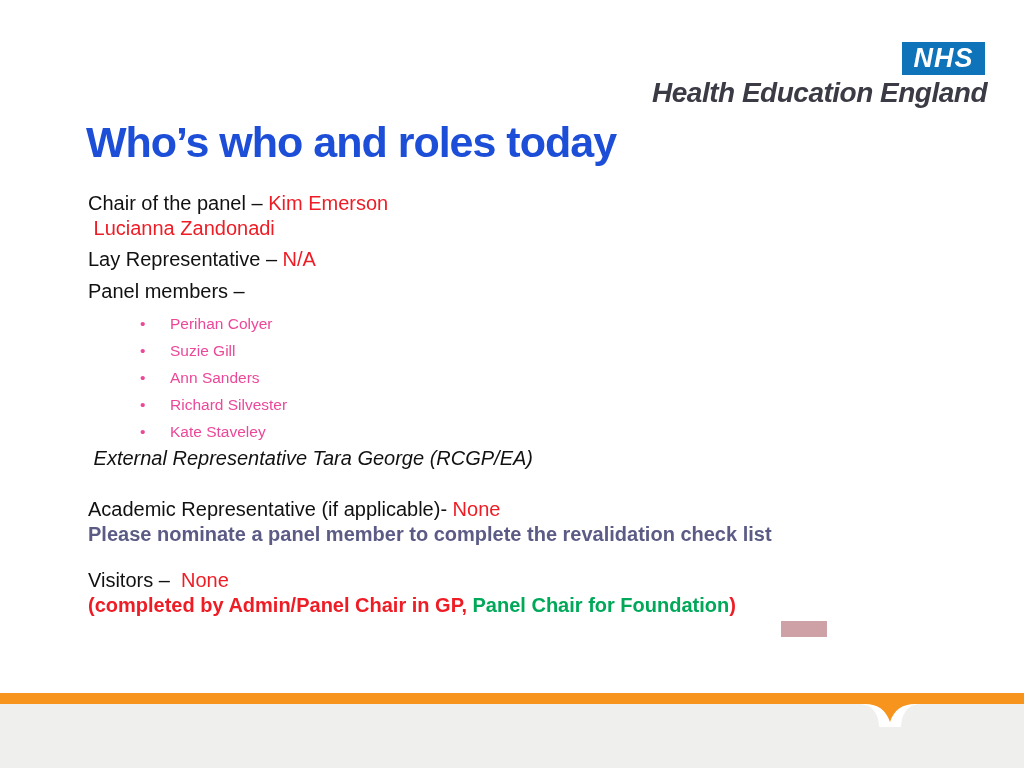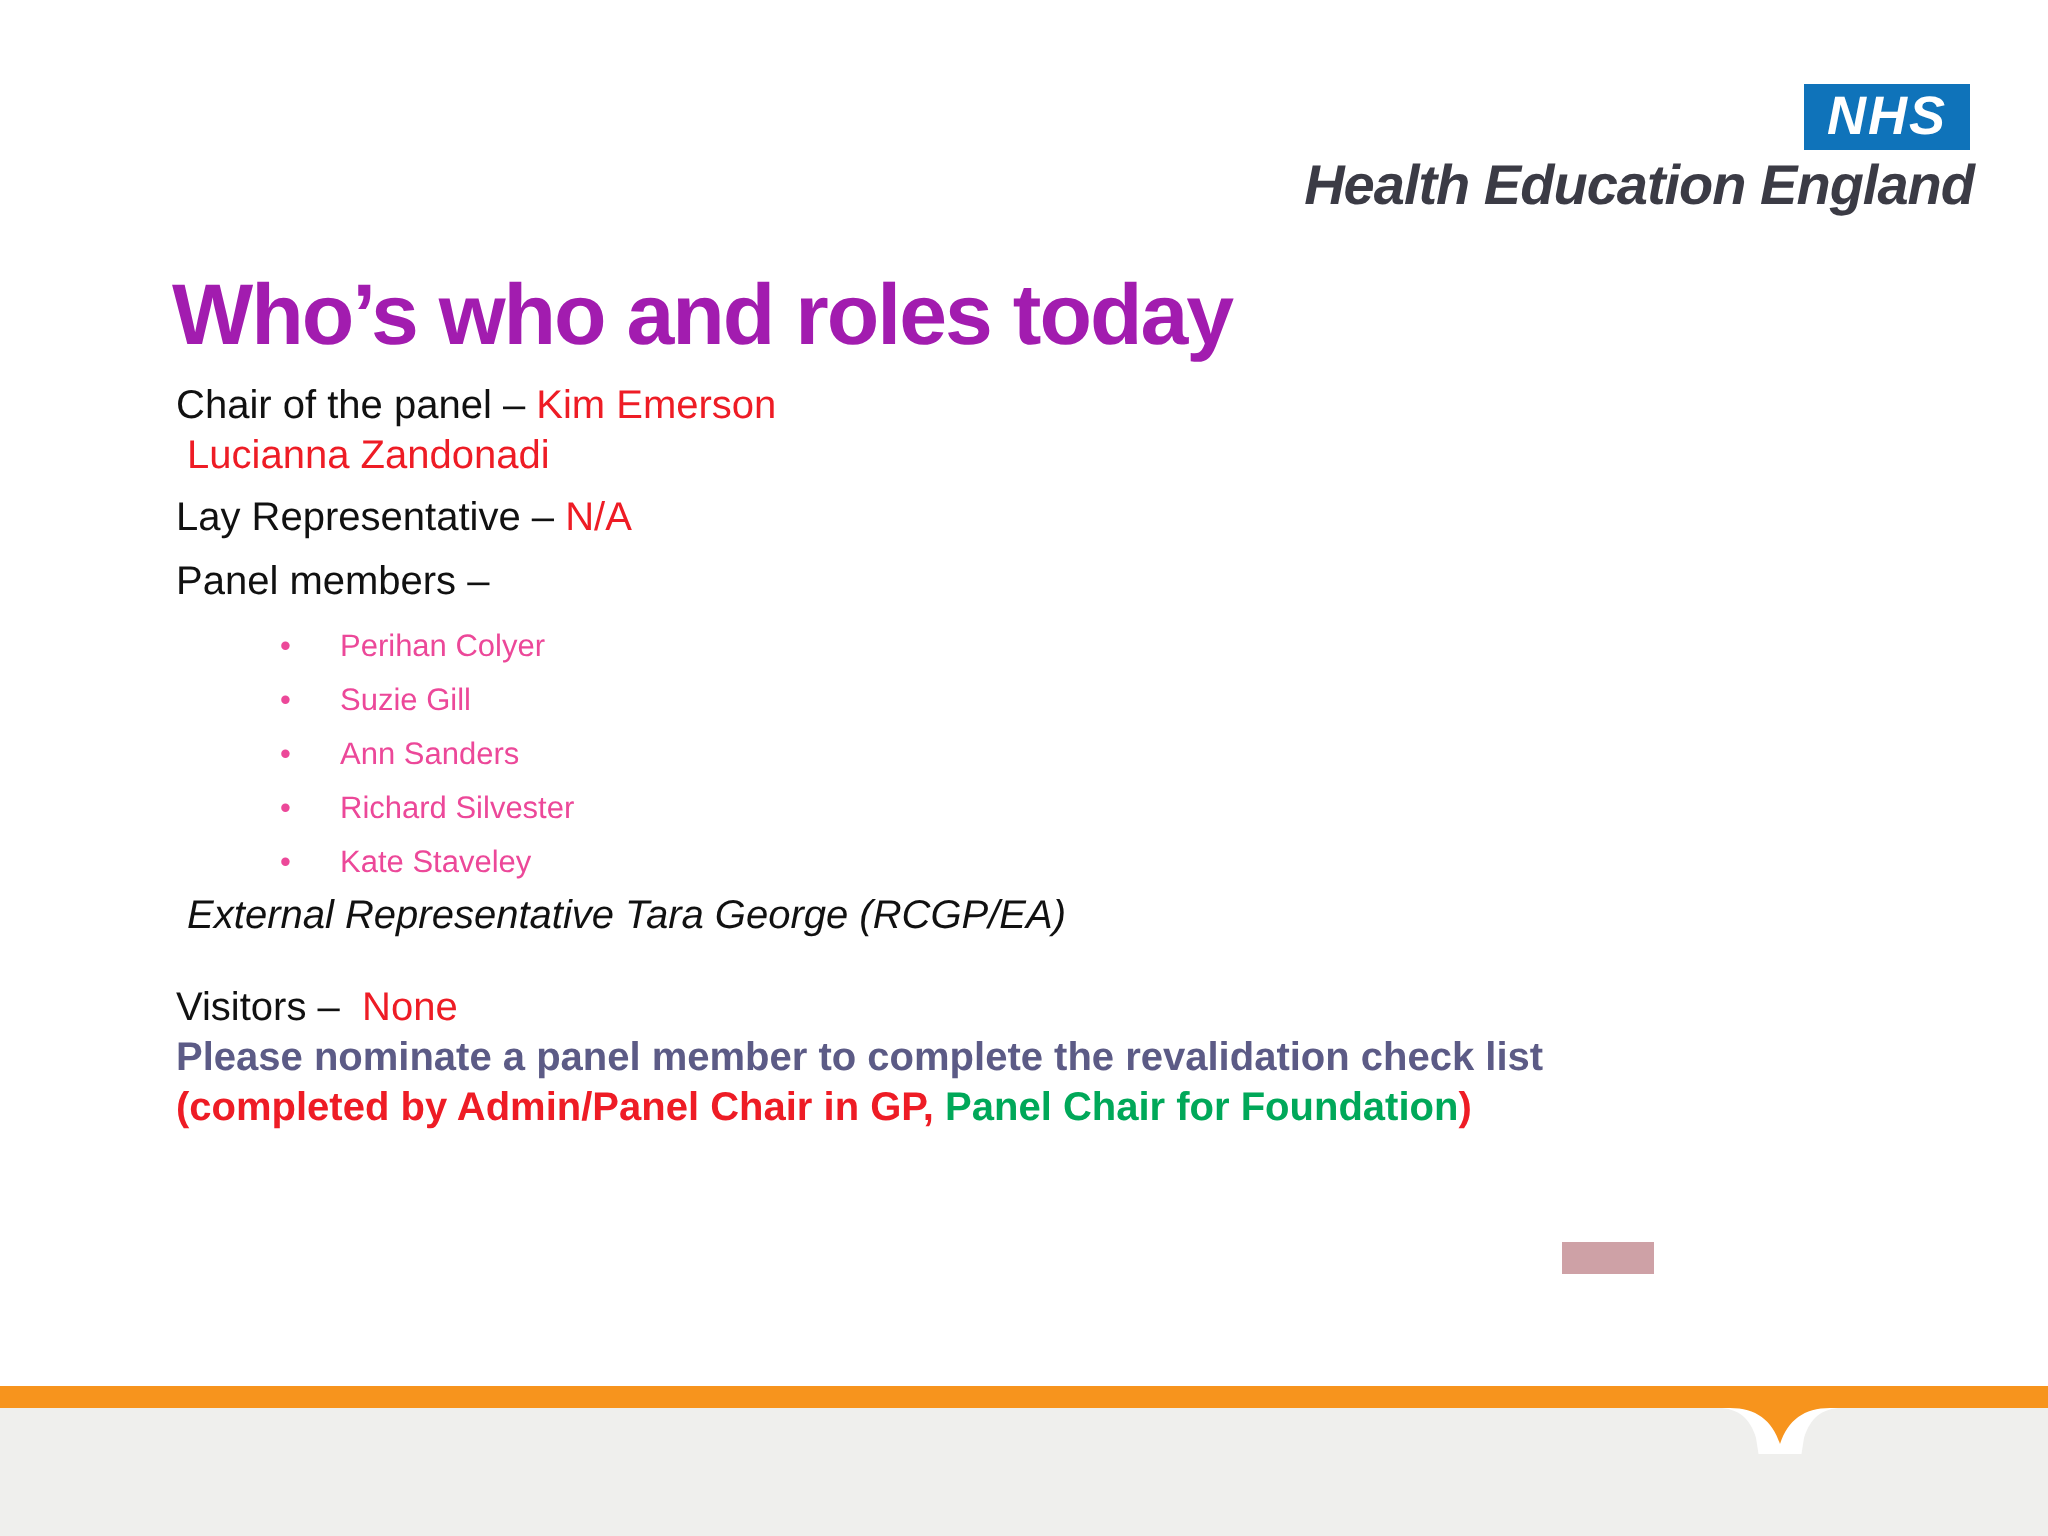--- a/index.html
+++ b/index.html
@@ -15,22 +15,22 @@
     letter-spacing:1px;
   }
   .wordmark {
     position:absolute; top:77px; right:37px;
     font-weight:bold; font-style:italic; font-size:28px;
     color:#3B3B45; letter-spacing:-0.5px; white-space:pre;
   }
   
   .title {
     position:absolute; left:86px; top:118px;
-    font-size:43px; font-weight:bold; color:#a21caf;
-    letter-spacing:-1px; white-space:pre;margin-top:16px;
+    font-size:43px; font-weight:bold; color:#1d4ed8;
+    letter-spacing:-1px; white-space:pre;
   }
   
   .content { position:absolute; left:88px; top:191px; width:920px; }
   .line { font-size:20px; line-height:25px; white-space:pre; color:#111111; }
   .bold { font-weight:bold; }
   .c-black { color:#111111; }
   .c-red { color:#EE1C25; }
   .c-purple { color:#5C5B86; }
   .c-green { color:#00A859; }
   .mt1 { margin-top:1px;font-style:italic; } .mt6 { margin-top:6px; } .mt7 { margin-top:7px; }
@@ -74,24 +74,25 @@
     <div class="bullets">
       <div class="bullet-line"><span class="bullet-dot">•</span><span>Perihan Colyer</span></div>
       <div class="bullet-line"><span class="bullet-dot">•</span><span>Suzie Gill</span></div>
       <div class="bullet-line"><span class="bullet-dot">•</span><span>Ann Sanders</span></div>
       <div class="bullet-line"><span class="bullet-dot">•</span><span>Richard Silvester</span></div>
       <div class="bullet-line"><span class="bullet-dot">•</span><span>Kate Staveley</span></div>
     </div>
 
     <div class="line mt1"><span class="c-black"> External Representative Tara George (RCGP/EA)</span></div>
 
+    <div class="line mt26"><span class="c-black">Academic Representative (if applicable)- </span><span class="c-red">None</span></div>
+
+    <div class="line bold"><span class="c-purple">Please nominate a panel member to complete the revalidation check list</span></div>
 
     <div class="line mt21"><span class="c-black">Visitors –  </span><span class="c-red">None</span></div>
-
-    <div class="line bold"><span class="c-purple">Please nominate a panel member to complete the revalidation check list</span></div>
 
     <div class="line bold"><span class="c-red">(completed by Admin/Panel Chair in GP, </span><span class="c-green">Panel Chair for Foundation</span><span class="c-red">)</span></div>
 
   </div>
 
   <div class="artifact-box"></div>
 
   <div class="footer-bar"></div>
   <div class="footer-gray"></div>
   <svg class="footer-notch" viewBox="0 0 90 45" xmlns="http://www.w3.org/2000/svg">

